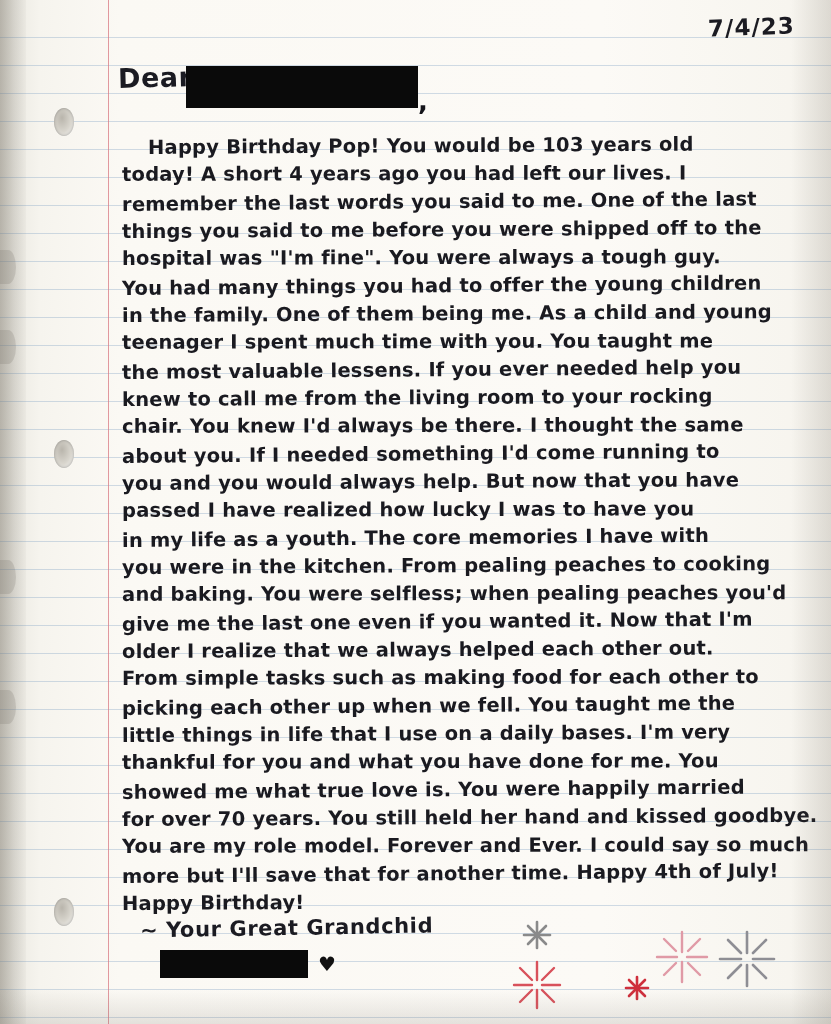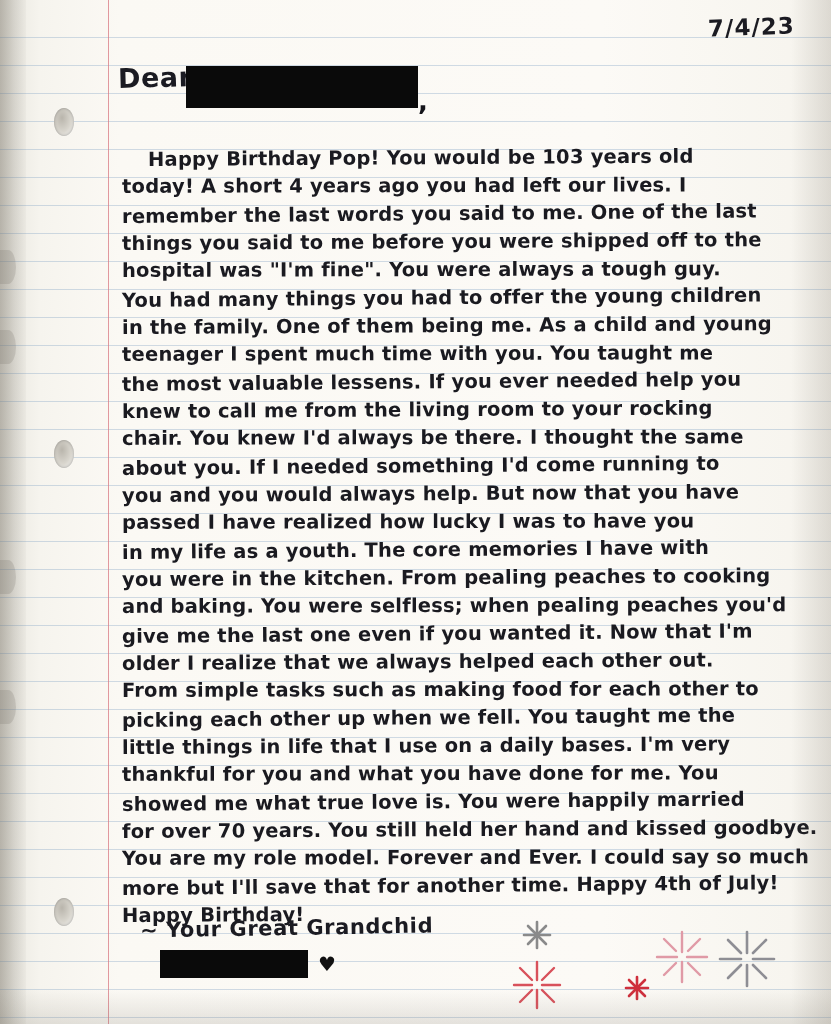--- a/index.html
+++ b/index.html
@@ -126,21 +126,21 @@
   .comma {
     position: absolute;
     top: 86px;
     left: 418px;
     font-size: 26px;
     color: #14141a;
   }
 
   .body {
     position: absolute;
-    top: 144px;
+    top: 132px;
     left: 122px;
     width: 680px;
   }
   .body .line {
     height: 28px;
     font-size: 19.5px;
     line-height: 28px;
     white-space: nowrap;
     letter-spacing: 0.2px;
     color: #1a1a20;

